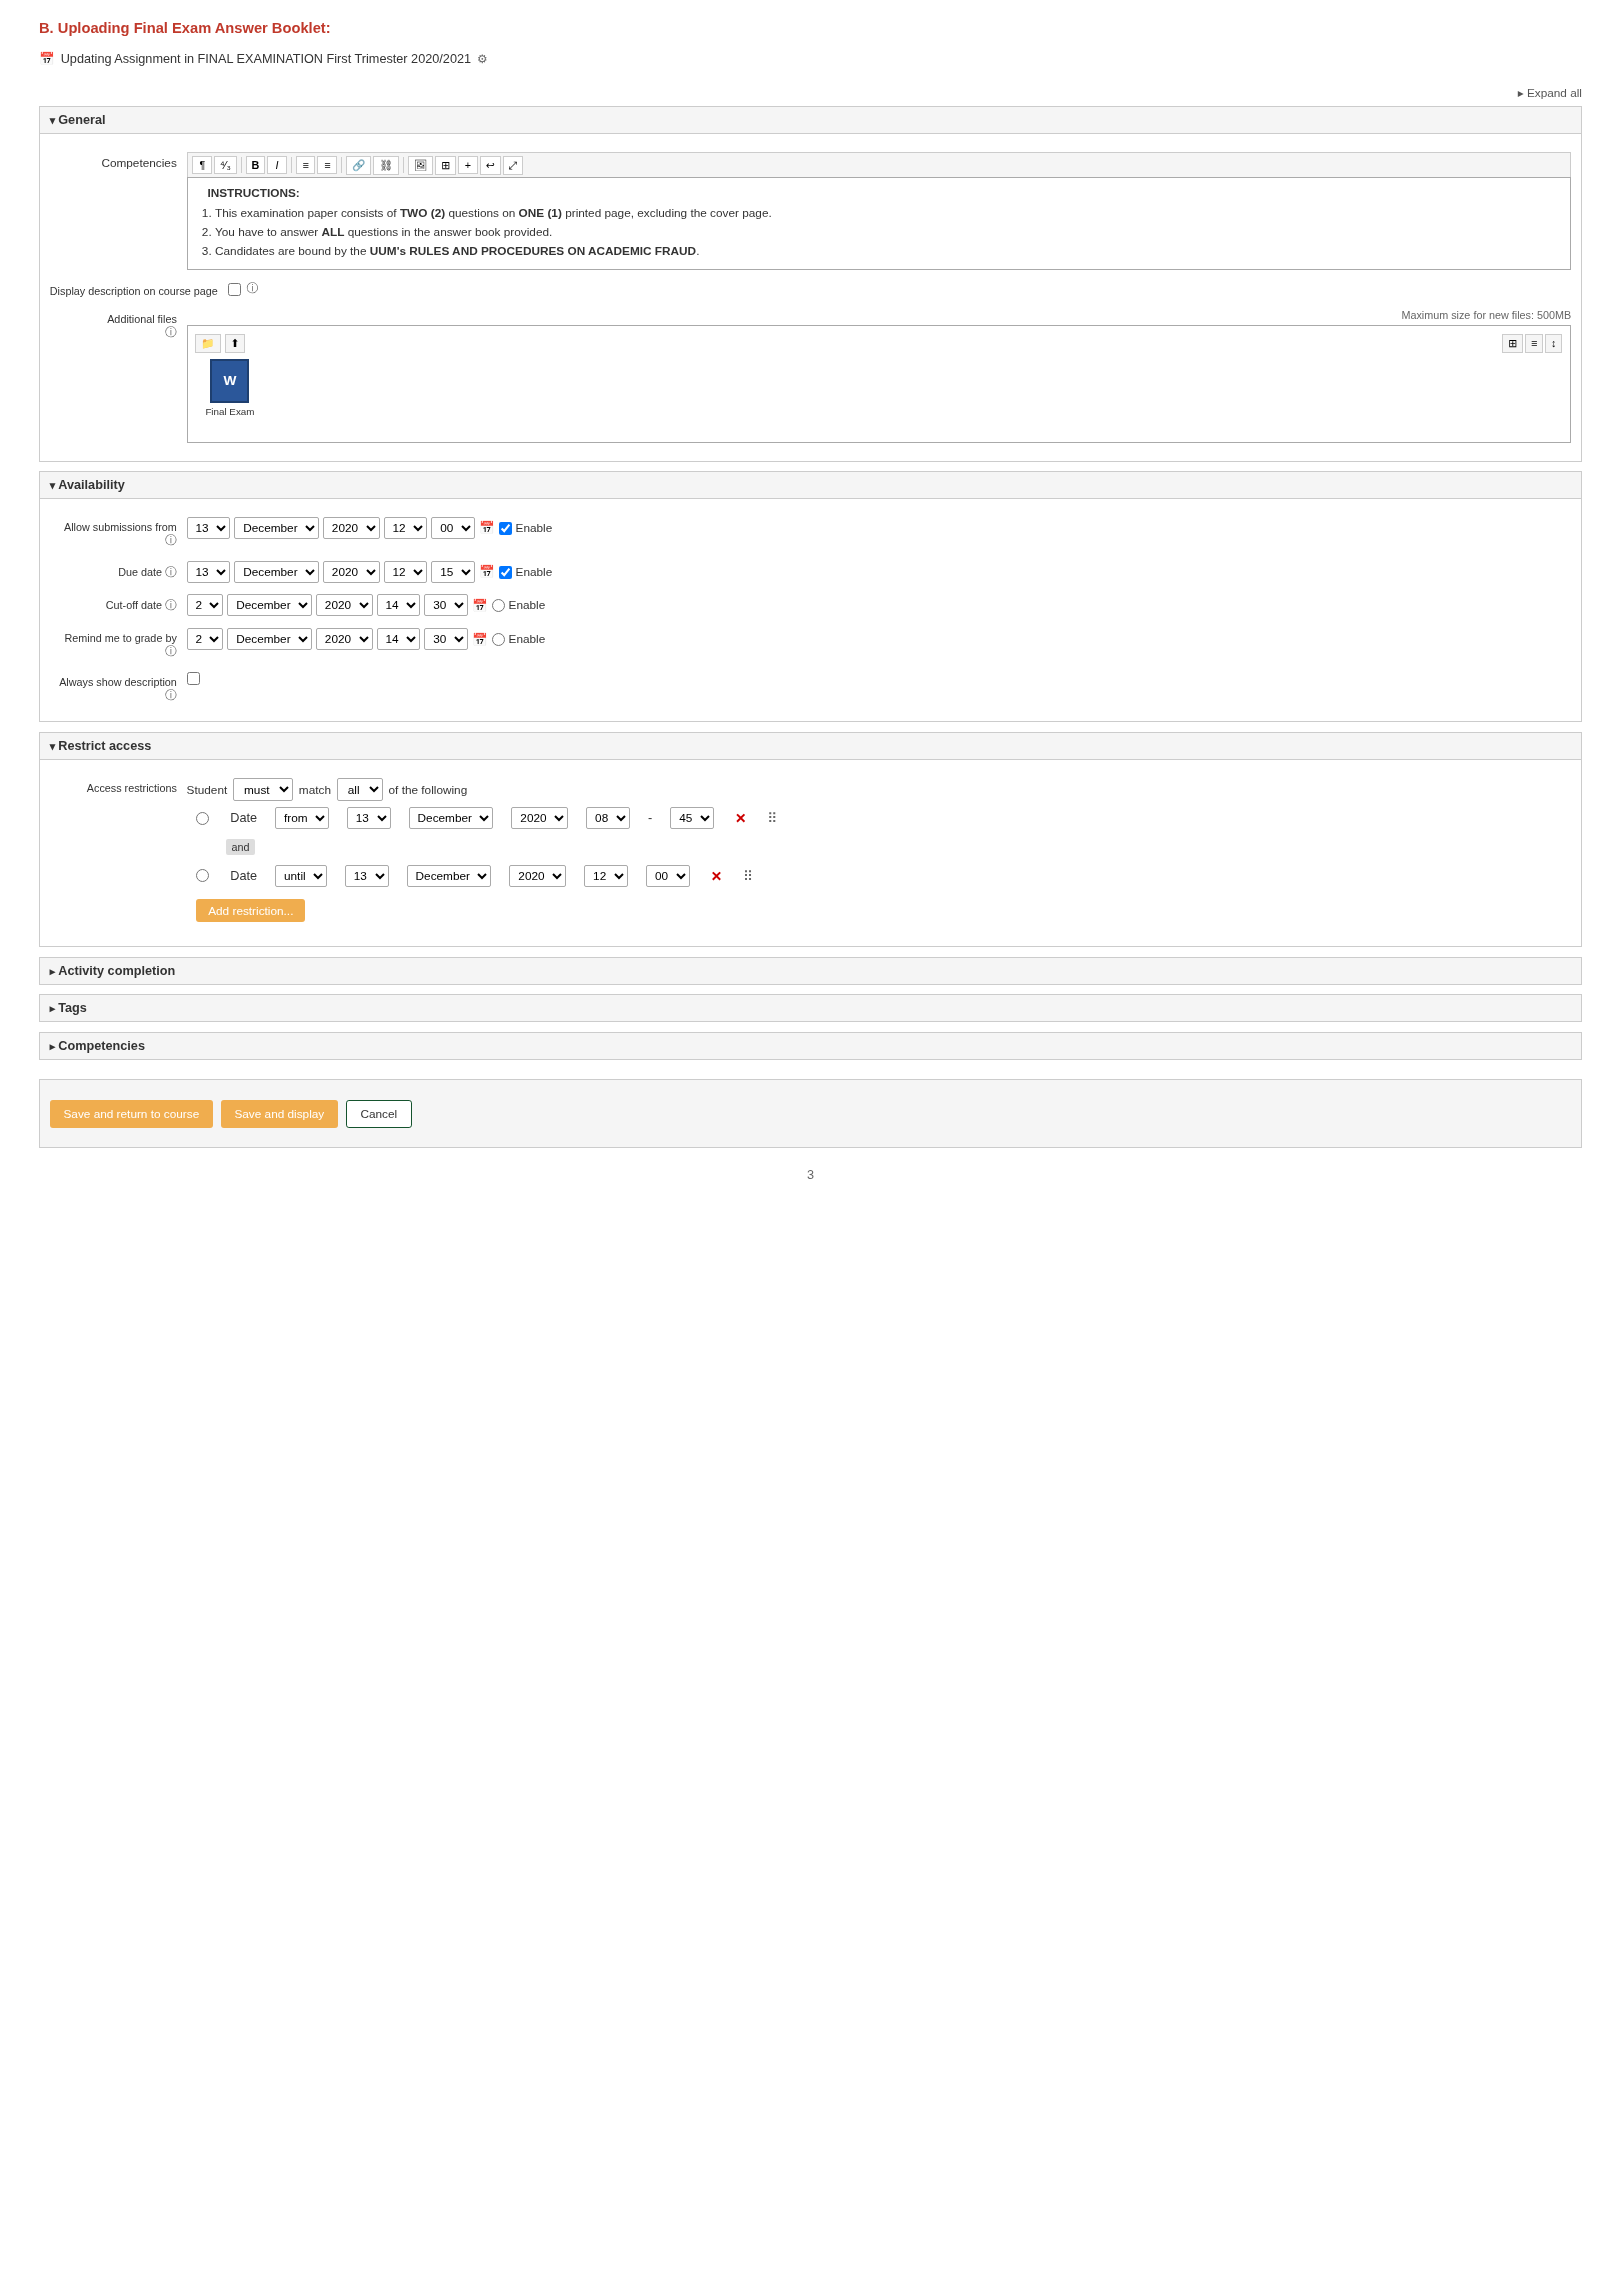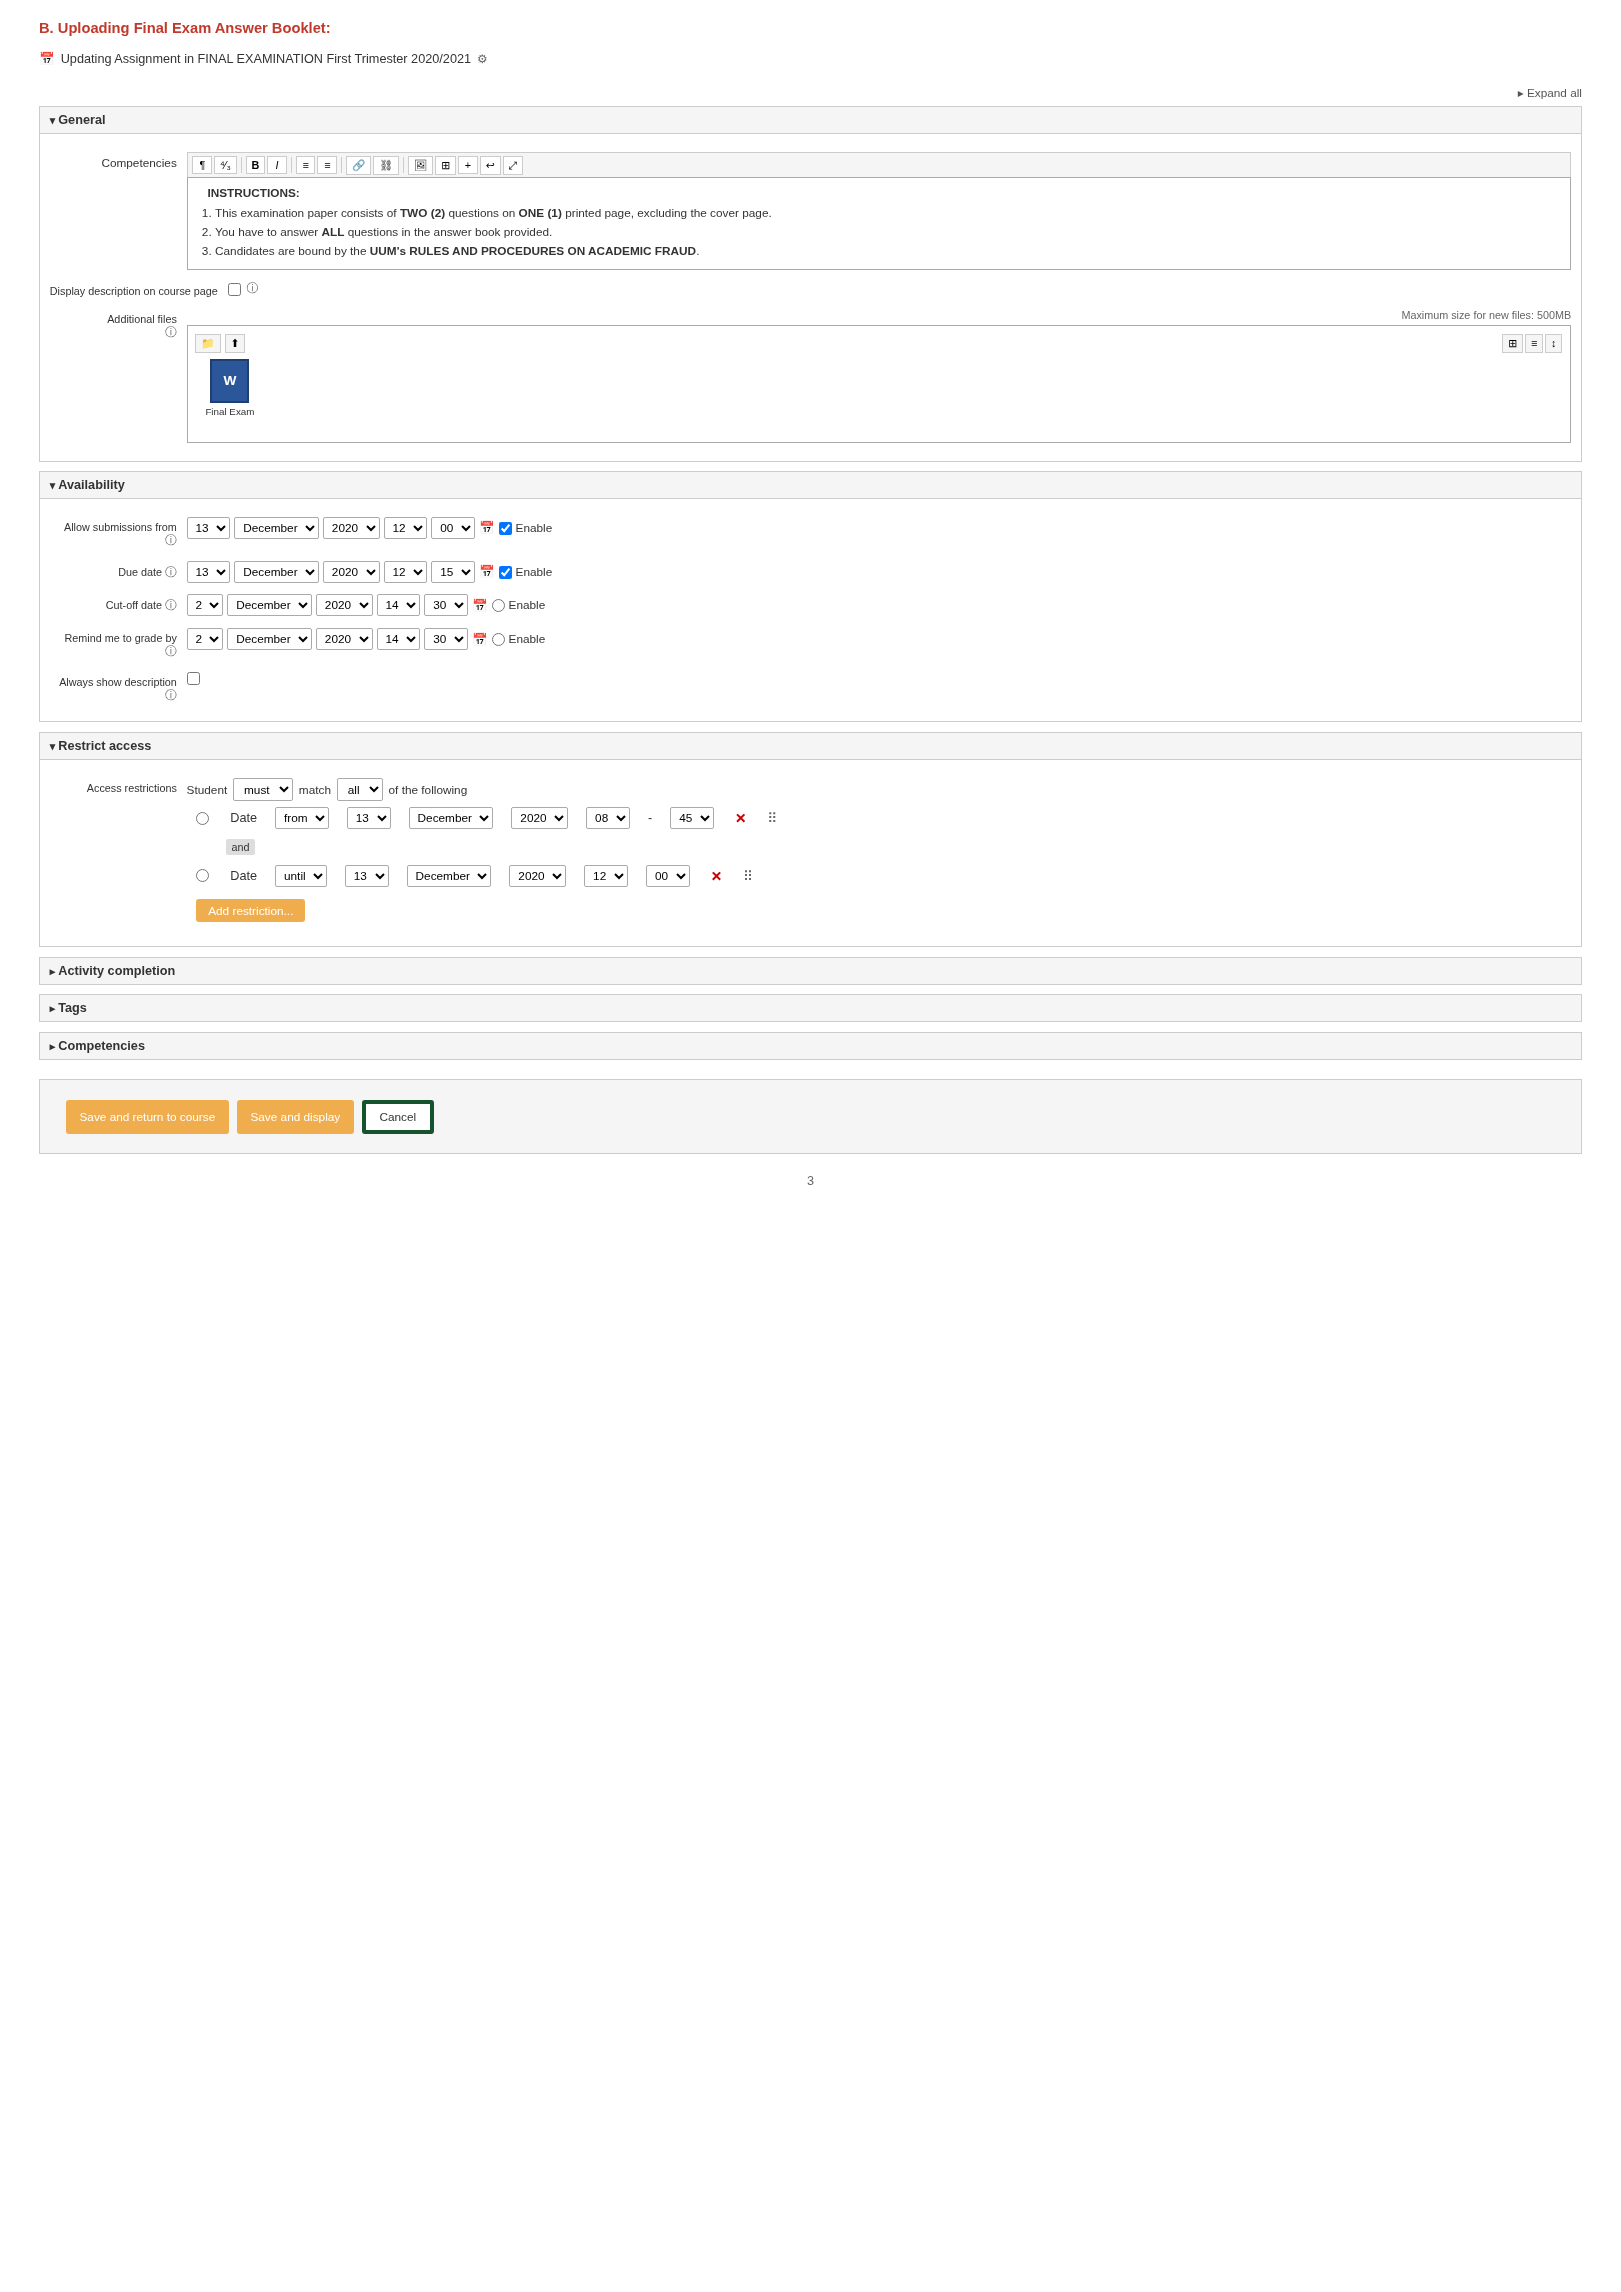--- a/index.html
+++ b/index.html
@@ -282,35 +282,34 @@
       margin-top: 19.6px;
     }
     .btn-save-return {
       background: #f0ad4e;
       color: #fff;
       border: none;
       padding: 5.9px 13.7px;
       border-radius: 2.9px;
       font-size: 11.8px;
       cursor: pointer;
-      margin-left: 16px;
     }
     .btn-save-display {
       background: #f0ad4e;
       color: #fff;
       border: none;
       padding: 5.9px 13.7px;
       border-radius: 2.9px;
       font-size: 11.8px;
       cursor: pointer;
     }
     .btn-cancel {
       background: #fff;
       color: #333;
-      border: 4px solid #14532d;
+      border: 1px solid #14532d;
       padding: 5.9px 13.7px;
       border-radius: 2.9px;
       font-size: 11.8px;
       cursor: pointer;
     }
     .page-number {
       text-align: center;
       margin-top: 19.6px;
       font-size: 12.7px;
       color: #666;

